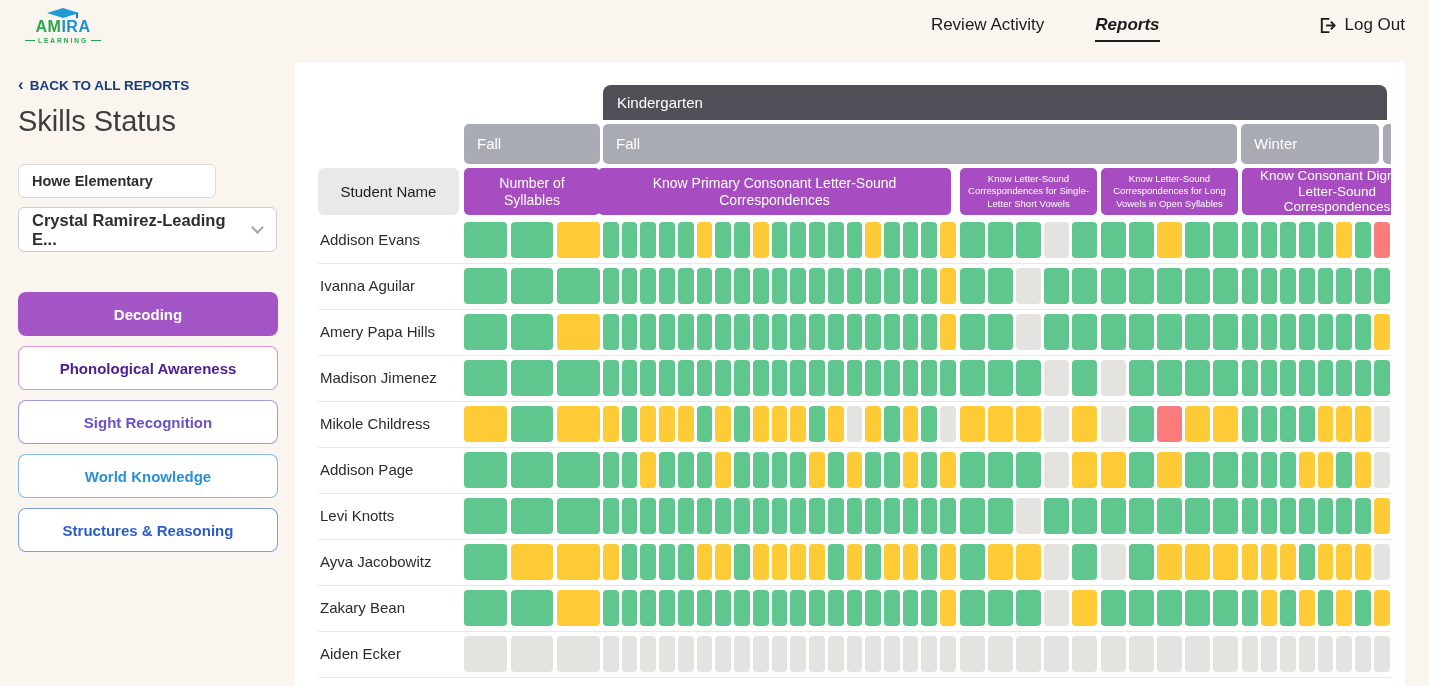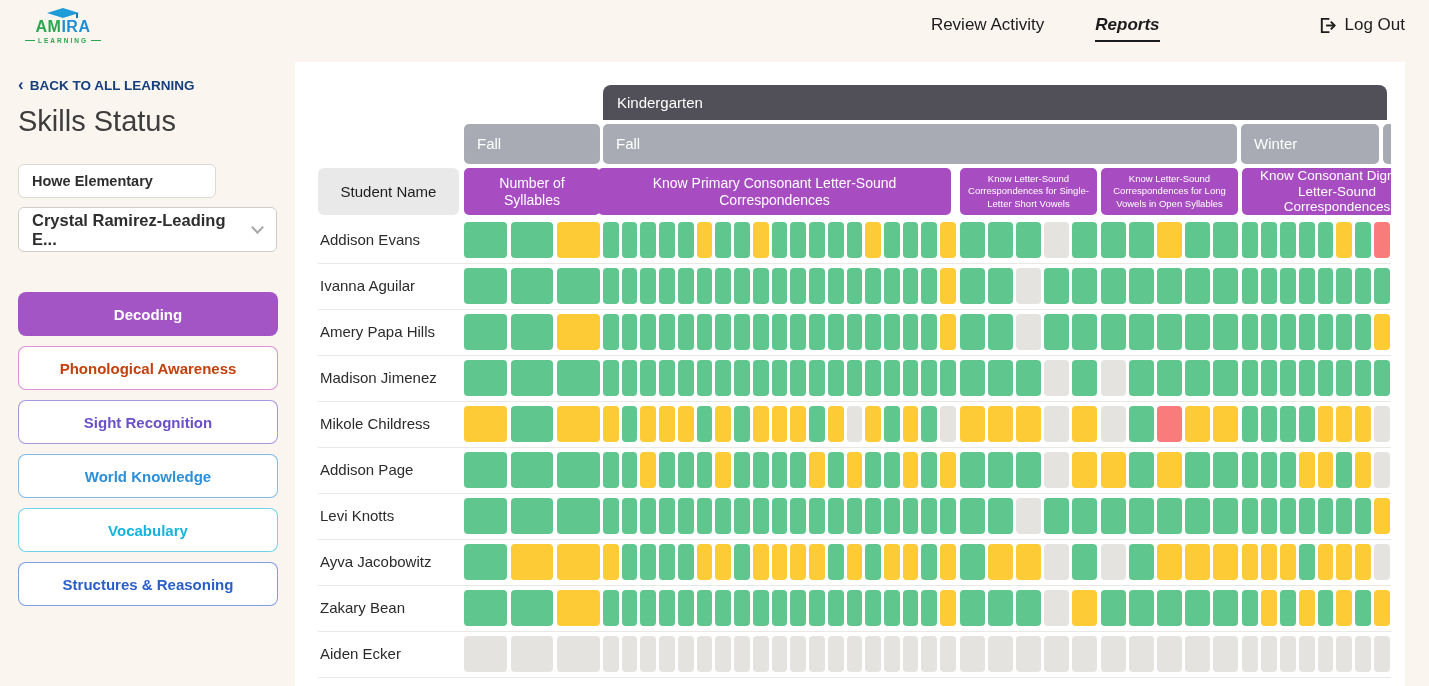--- a/index.html
+++ b/index.html
@@ -90,34 +90,33 @@
         <path d="M13.5 6l4 4-4 4" fill="none" stroke="#1c1c1e" stroke-width="2"></path>
       </svg>
       <span>Log Out</span>
     </div>
   </nav>
 </header>
 
 <aside class="sidebar">
   <div class="back-link">
     <span class="chev">‹</span>
-    <span>BACK TO ALL LEARNING</span>
+    <span>BACK TO ALL REPORTS</span>
   </div>
   <h1 class="page-title">Skills Status</h1>
   <div class="school-box">Howe Elementary</div>
   <div class="class-select">
     <span>Crystal Ramirez-Leading E...</span>
     <span class="dd-chev"></span>
   </div>
   <div class="skill-buttons" id="skill-buttons">
       <div class="skill-btn" style="background: rgb(163, 85, 198); color: rgb(255, 255, 255);">Decoding</div>
-      <div class="skill-btn" style="color: #c2410c; border-color: rgba(202, 74, 181, 0.6);">Phonological Awareness</div>
+      <div class="skill-btn" style="color: #4c1d95; border-color: rgba(202, 74, 181, 0.6);">Phonological Awareness</div>
       <div class="skill-btn" style="color: rgb(107, 81, 201); border-color: rgba(107, 81, 201, 0.6);">Sight Recognition</div>
       <div class="skill-btn" style="color: rgb(43, 143, 217); border-color: rgba(43, 143, 217, 0.6);">World Knowledge</div>
-      <div class="skill-btn" style="color: rgb(20, 180, 220); border-color: rgba(20, 180, 220, 0.6);">Vocabulary</div>
       <div class="skill-btn" style="color: rgb(42, 94, 201); border-color: rgba(42, 94, 201, 0.6);">Structures &amp; Reasoning</div>
     </div>
 </aside>
 
 <main class="panel">
   <div class="grid">
     <div class="grade kg">Kindergarten</div>
 
     <div class="season s1">Fall</div>
     <div class="season s2">Fall</div>

